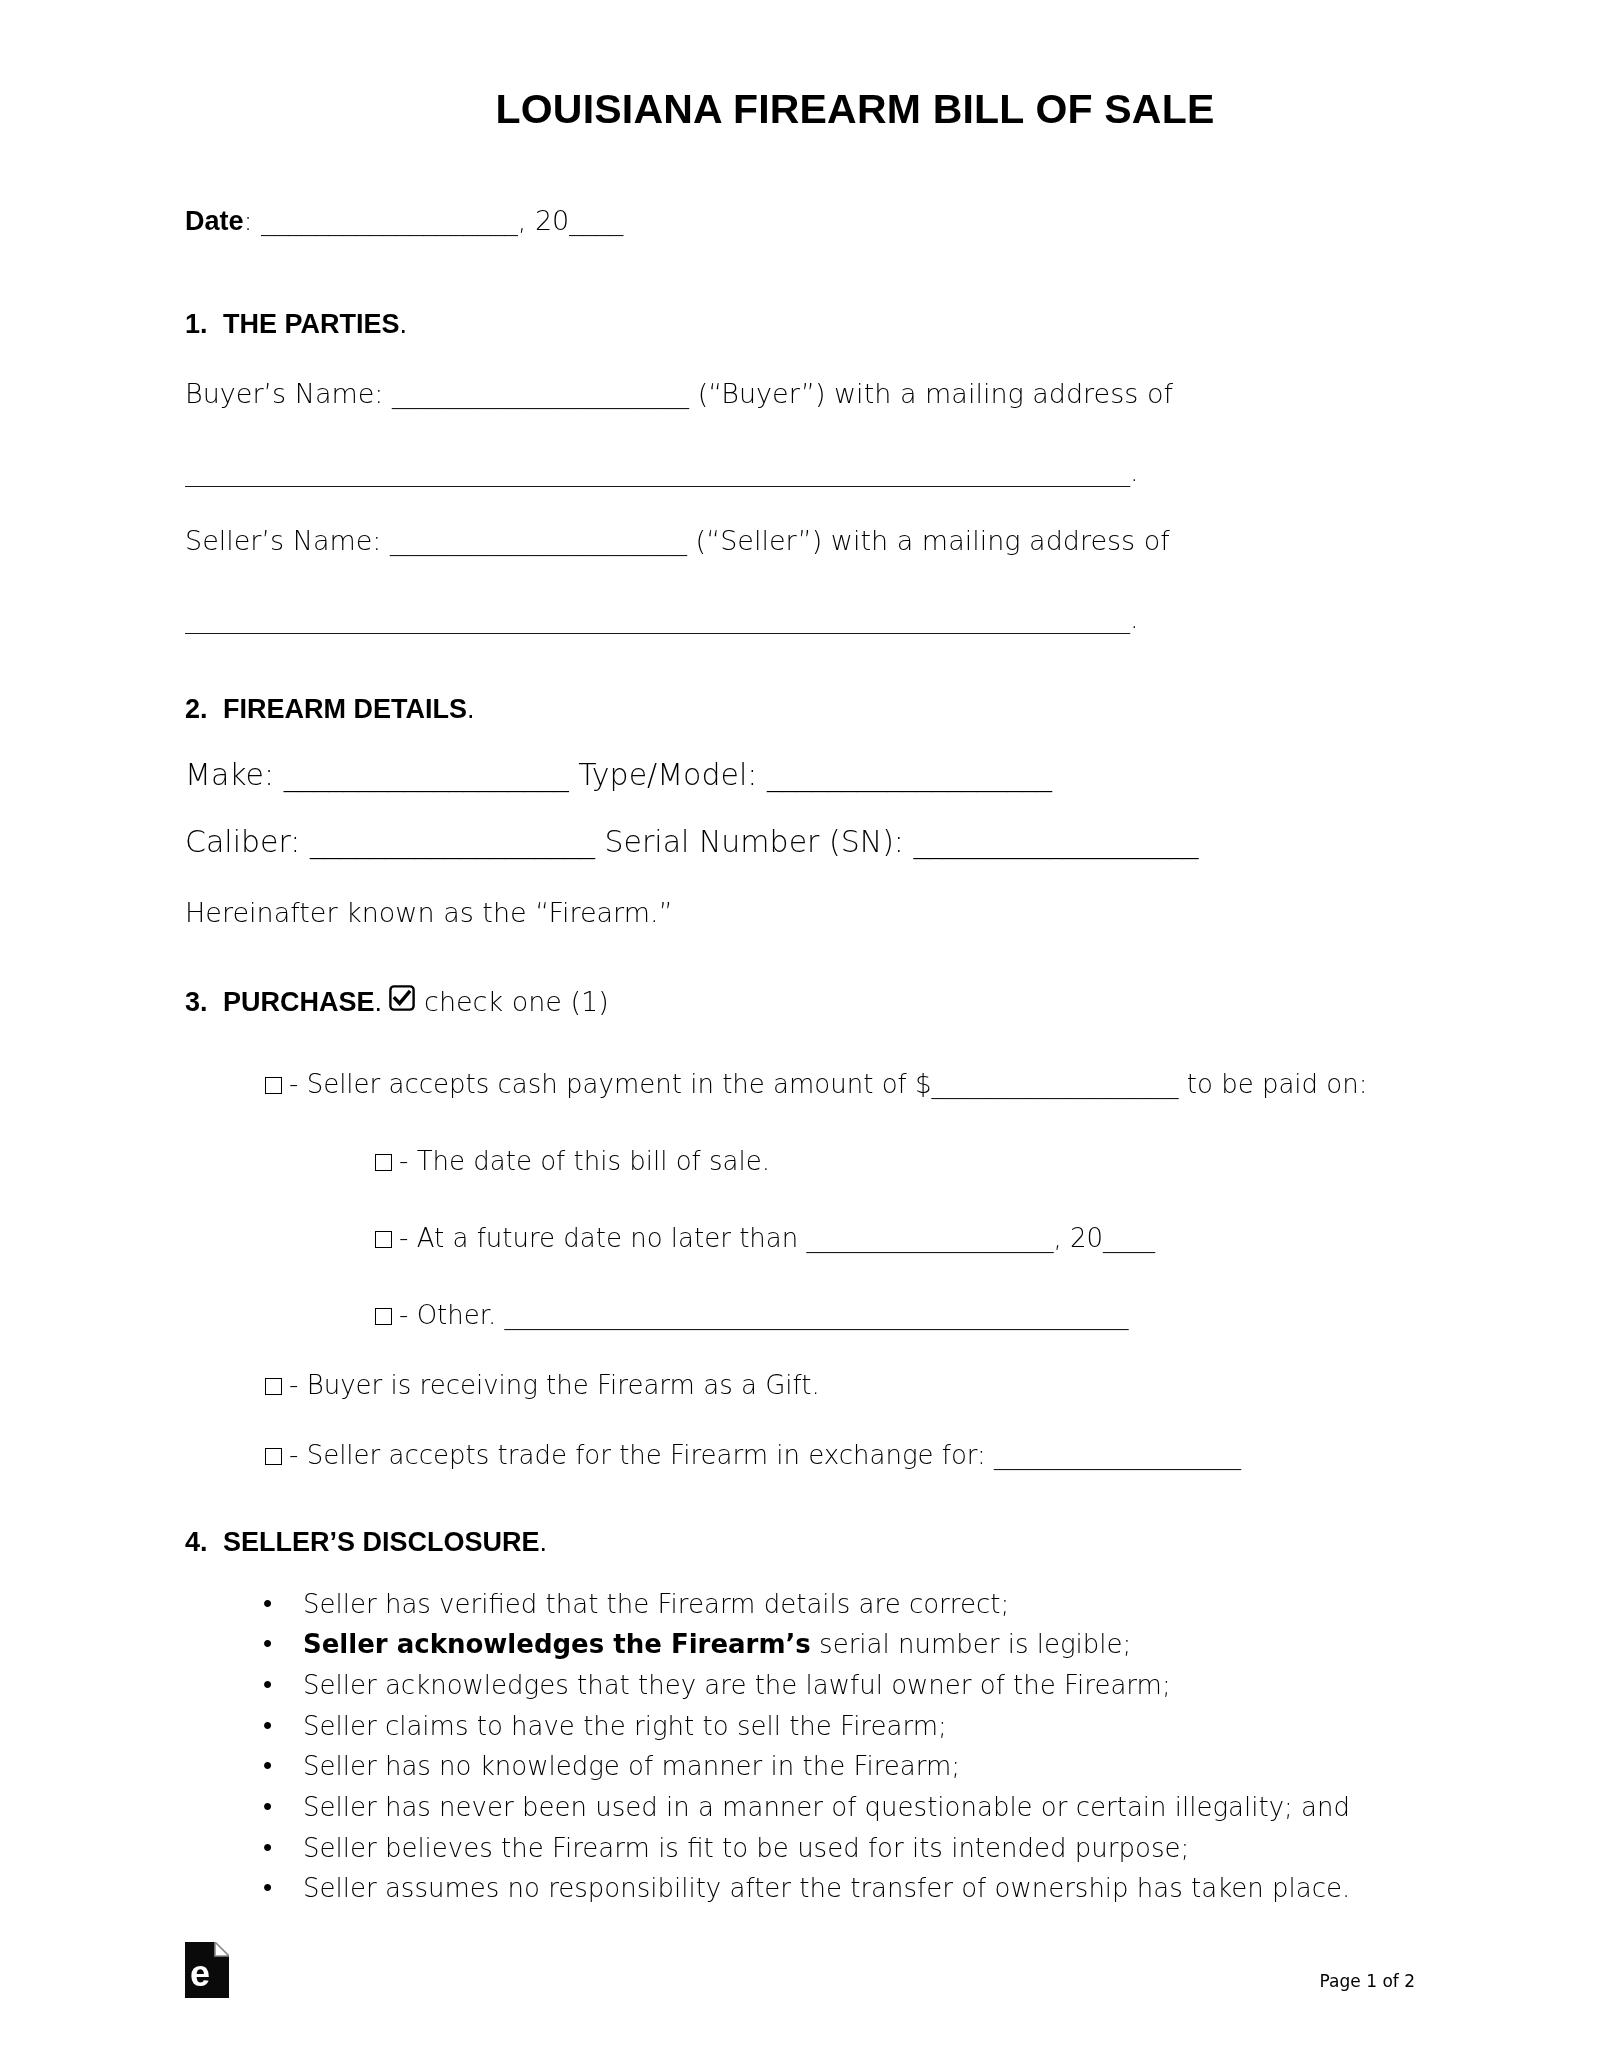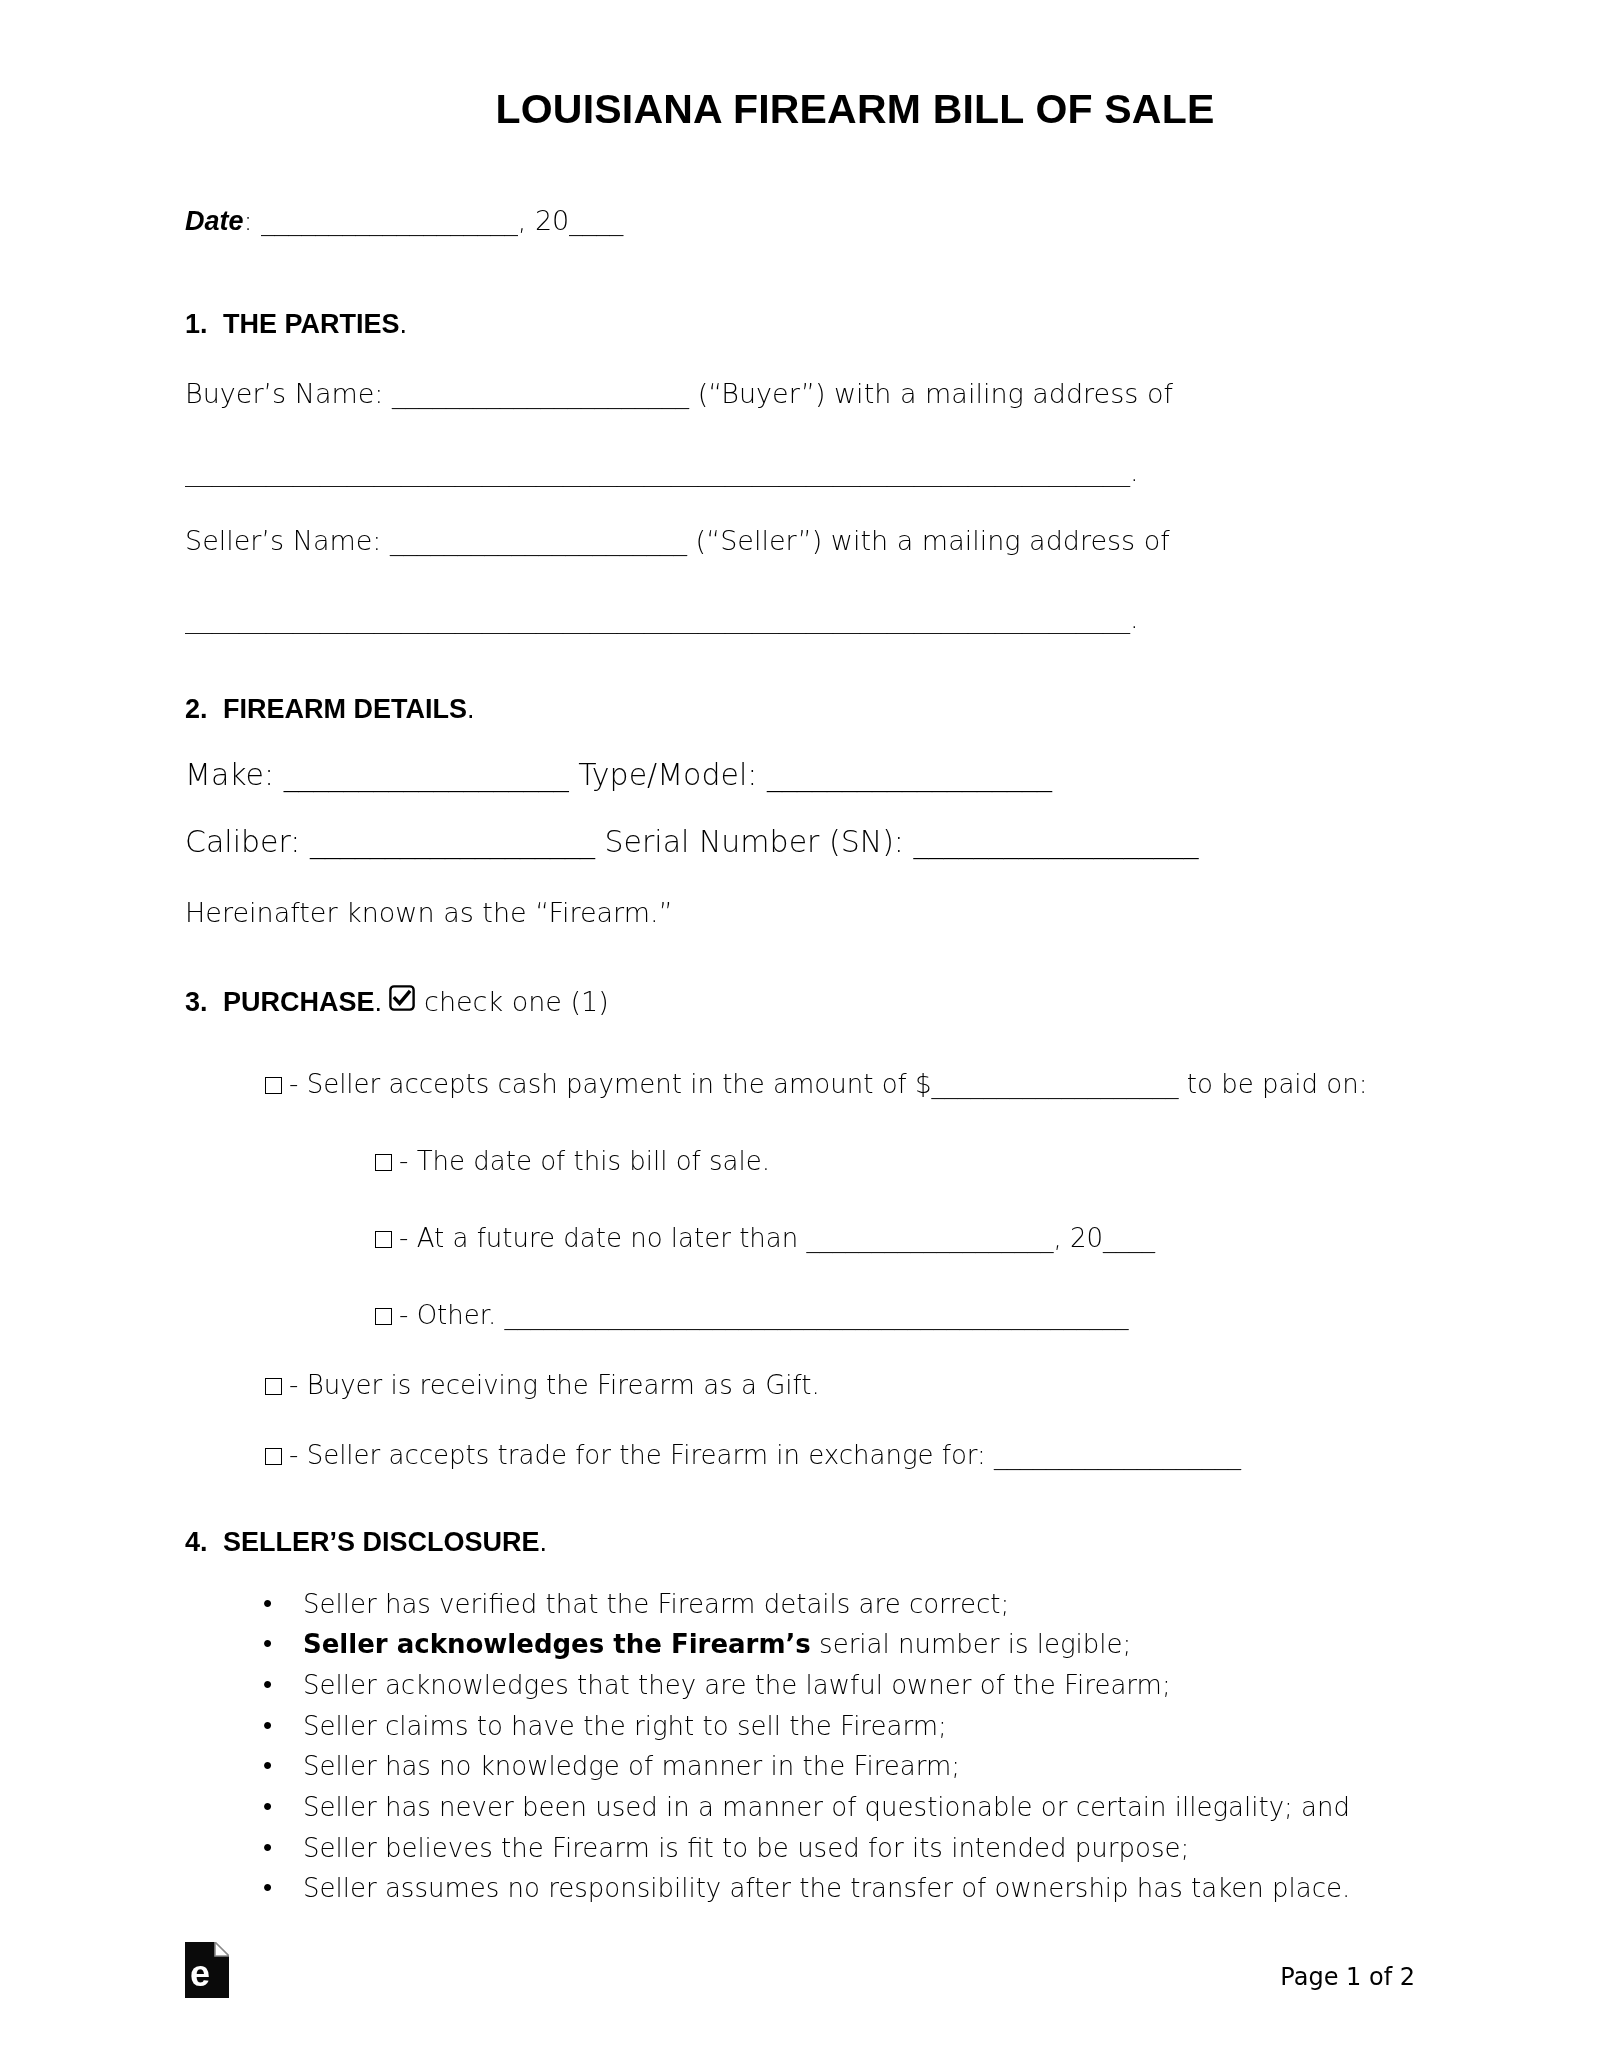--- a/index.html
+++ b/index.html
@@ -32,21 +32,21 @@
   }
   .thin {
     font-family: "DejaVu Sans", sans-serif;
     font-weight: 300;
   }
 
   .date-row {
     margin-top: 73px;
     font-size: 27px;
   }
-  .date-row .lbl { font-weight: bold; font-style: italic; }
+  .date-row .lbl { font-weight: bold; }
 
   
   .sec-head {
     font-size: 27px;
     font-weight: bold;
     display: flex;
     align-items: baseline;
   }
   .sec-head .num {
     width: 38px;
@@ -148,21 +148,21 @@
     position: absolute;
     left: 0;
     bottom: 27px;
     width: 44px;
     height: 56px;
   }
   .pageno {
     position: absolute;
     right: 0;
     bottom: 34px;
-    font-size: 24px;
+    font-size: 17px;
     font-family: "DejaVu Sans", sans-serif;
   }
 </style>
 </head>
 <body>
 
 <div class="page">
 
   <h1 class="doc-title">LOUISIANA FIREARM BILL OF SALE</h1>
 

